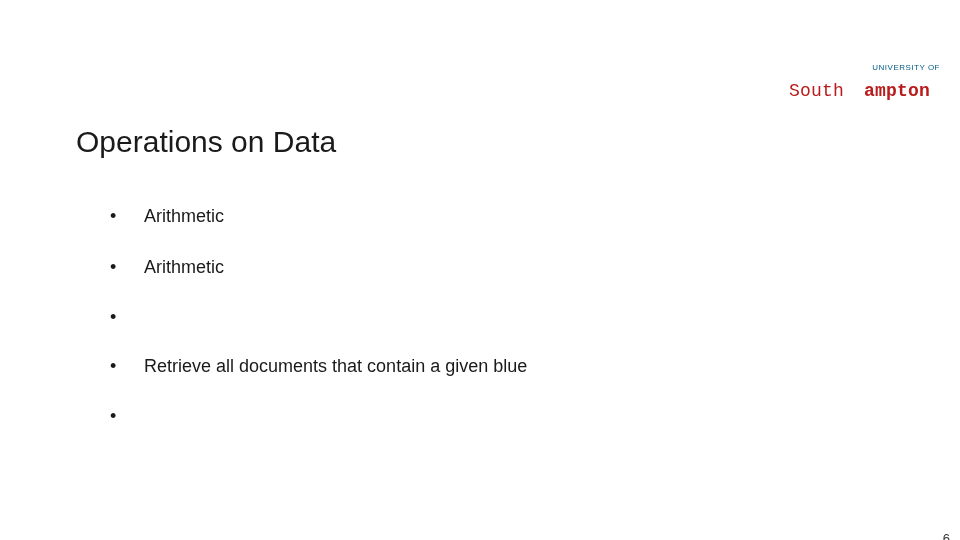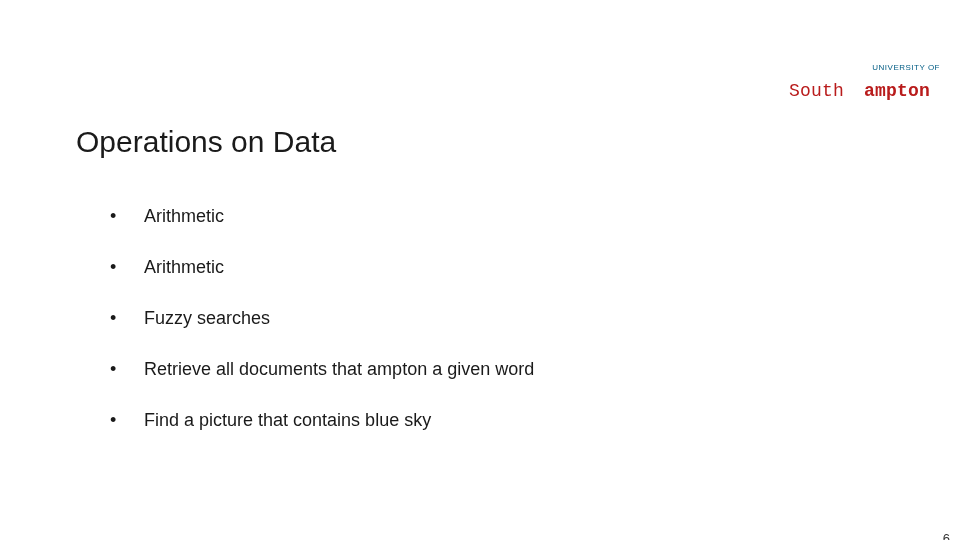--- a/index.html
+++ b/index.html
@@ -31,27 +31,25 @@
     <li>
         <span class="dot">•</span>
         <span>Arithmetic</span>
       </li>
     <li>
         <span class="dot">•</span>
         <span>Arithmetic</span>
       </li>
     <li>
         <span class="dot">•</span>
-        <span>Fuzzy searches</span>
       </li>
     <li>
         <span class="dot">•</span>
-        <span>Retrieve all documents that ampton a given word</span>
+        <span>Retrieve all documents that contain a given blue</span>
       </li>
     <li>
         <span class="dot">•</span>
-        <span>Find a picture that contains blue sky</span>
       </li>
   </ul>
 
   <div class="pagenum">6</div>
 
 </div>
 
 </body></html>

